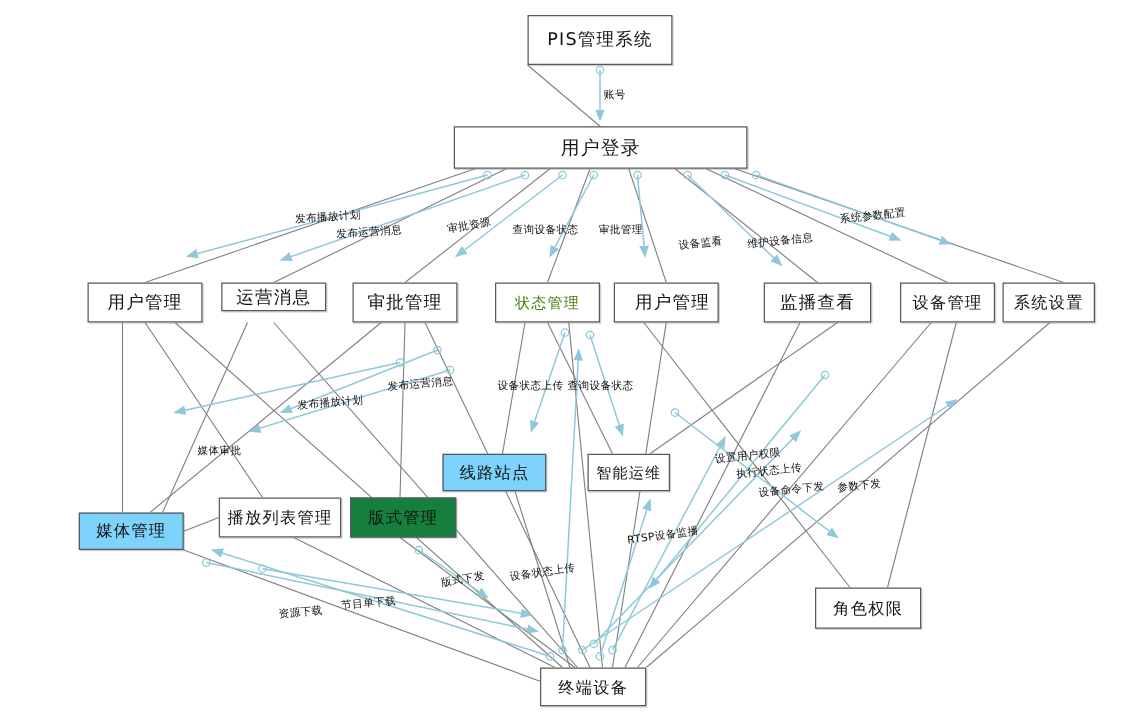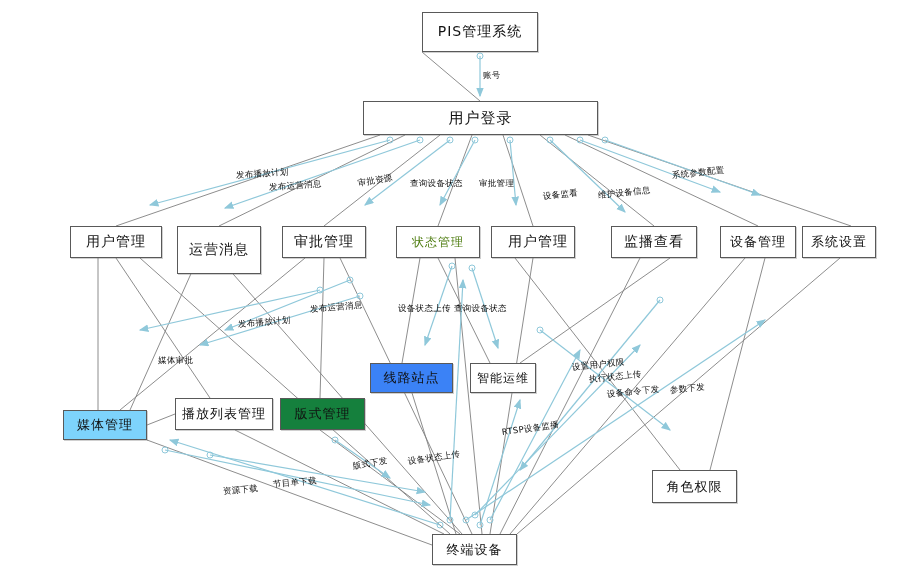--- a/index.html
+++ b/index.html
@@ -117,42 +117,42 @@
   <div id="nodes-layer">
       <div class="node" style="left: 402px; top: 12px; width: 116px; height: 40px; border-color: rgb(89, 89, 89); background: rgb(255, 255, 255);">
         <span class="node-lbl" style="font-size: 14px; color: rgb(17, 17, 17);">PIS管理系统</span>
       </div>
       <div class="node" style="left: 343px; top: 101px; width: 235px; height: 34px; border-color: rgb(89, 89, 89); background: rgb(255, 255, 255);">
         <span class="node-lbl" style="font-size: 15px; color: rgb(17, 17, 17);">用户登录</span>
       </div>
       <div class="node" style="left: 50px; top: 226px; width: 92px; height: 32px; border-color: rgb(89, 89, 89); background: rgb(255, 255, 255);">
         <span class="node-lbl" style="font-size: 14px; color: rgb(17, 17, 17);">用户管理</span>
       </div>
-      <div class="node" style="left: 157px; top: 226px; width: 84px; height: 48px; border-color: rgb(89, 89, 89); background: rgb(255, 255, 255);">
+      <div class="node" style="left: 157px; top: 226px; width: 84px; height: 23px; border-color: rgb(89, 89, 89); background: rgb(255, 255, 255);">
         <span class="node-lbl" style="font-size: 14px; color: rgb(17, 17, 17);">运营消息</span>
       </div>
       <div class="node" style="left: 262px; top: 226px; width: 84px; height: 32px; border-color: rgb(89, 89, 89); background: rgb(255, 255, 255);">
         <span class="node-lbl" style="font-size: 14px; color: rgb(17, 17, 17);">审批管理</span>
       </div>
       <div class="node" style="left: 376px; top: 226px; width: 84px; height: 32px; border-color: rgb(89, 89, 89); background: rgb(255, 255, 255);">
         <span class="node-lbl" style="font-size: 12px; color: #4d7c0f;">状态管理</span>
       </div>
       <div class="node" style="left: 471px; top: 226px; width: 84px; height: 32px; border-color: rgb(89, 89, 89); background: rgb(255, 255, 255); padding-left: 10px;">
         <span class="node-lbl" style="font-size: 14px; color: rgb(17, 17, 17);">用户管理</span>
       </div>
       <div class="node" style="left: 591px; top: 226px; width: 86px; height: 32px; border-color: rgb(89, 89, 89); background: rgb(255, 255, 255);">
         <span class="node-lbl" style="font-size: 14px; color: rgb(17, 17, 17);">监播查看</span>
       </div>
       <div class="node" style="left: 700px; top: 226px; width: 76px; height: 32px; border-color: rgb(89, 89, 89); background: rgb(255, 255, 255);">
         <span class="node-lbl" style="font-size: 13px; color: rgb(17, 17, 17);">设备管理</span>
       </div>
       <div class="node" style="left: 782px; top: 226px; width: 74px; height: 32px; border-color: rgb(89, 89, 89); background: rgb(255, 255, 255);">
         <span class="node-lbl" style="font-size: 13px; color: rgb(17, 17, 17);">系统设置</span>
       </div>
-      <div class="node" style="left: 350px; top: 363px; width: 83px; height: 30px; border-color: rgb(89, 89, 89); background: #3b82f6;">
+      <div class="node" style="left: 334px; top: 363px; width: 83px; height: 30px; border-color: rgb(89, 89, 89); background: #7dd3fc;">
         <span class="node-lbl" style="font-size: 13px; color: rgb(17, 17, 17);">线路站点</span>
       </div>
       <div class="node" style="left: 450px; top: 363px; width: 66px; height: 30px; border-color: rgb(89, 89, 89); background: rgb(255, 255, 255);">
         <span class="node-lbl" style="font-size: 12px; color: rgb(17, 17, 17);">智能运维</span>
       </div>
       <div class="node" style="left: 155px; top: 398px; width: 98px; height: 32px; border-color: rgb(89, 89, 89); background: rgb(255, 255, 255);">
         <span class="node-lbl" style="font-size: 13px; color: rgb(17, 17, 17);">播放列表管理</span>
       </div>
       <div class="node" style="left: 260px; top: 398px; width: 85px; height: 32px; border-color: rgb(89, 89, 89); background: #15803d;">
         <span class="node-lbl" style="font-size: 13px; color: rgb(17, 17, 17);">版式管理</span>

